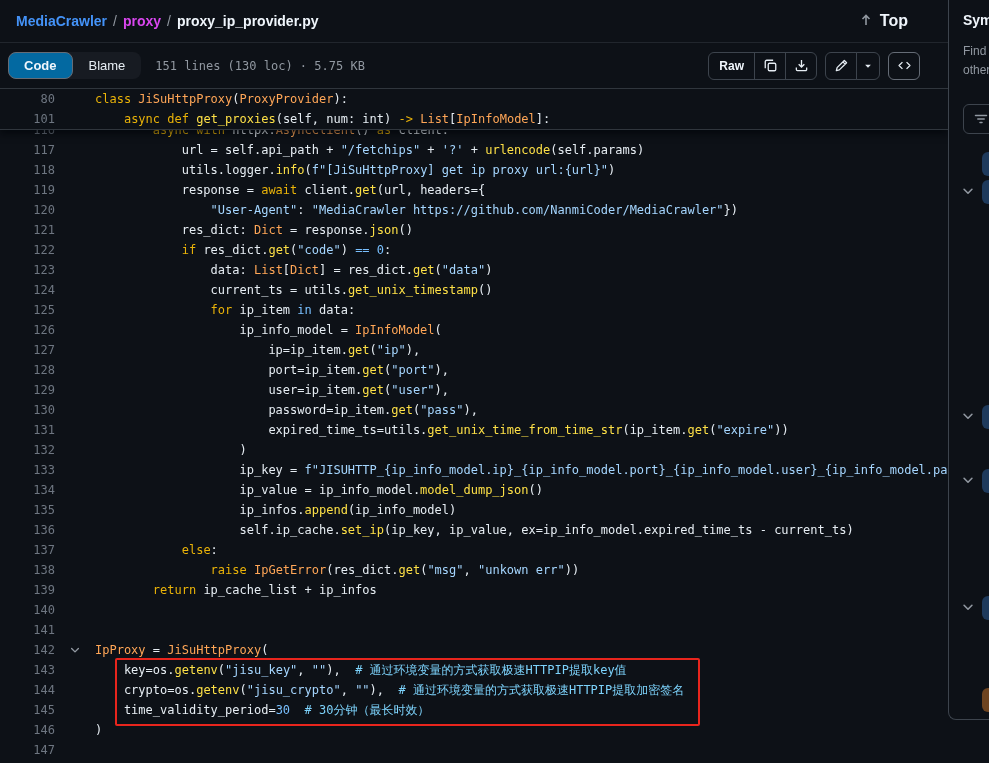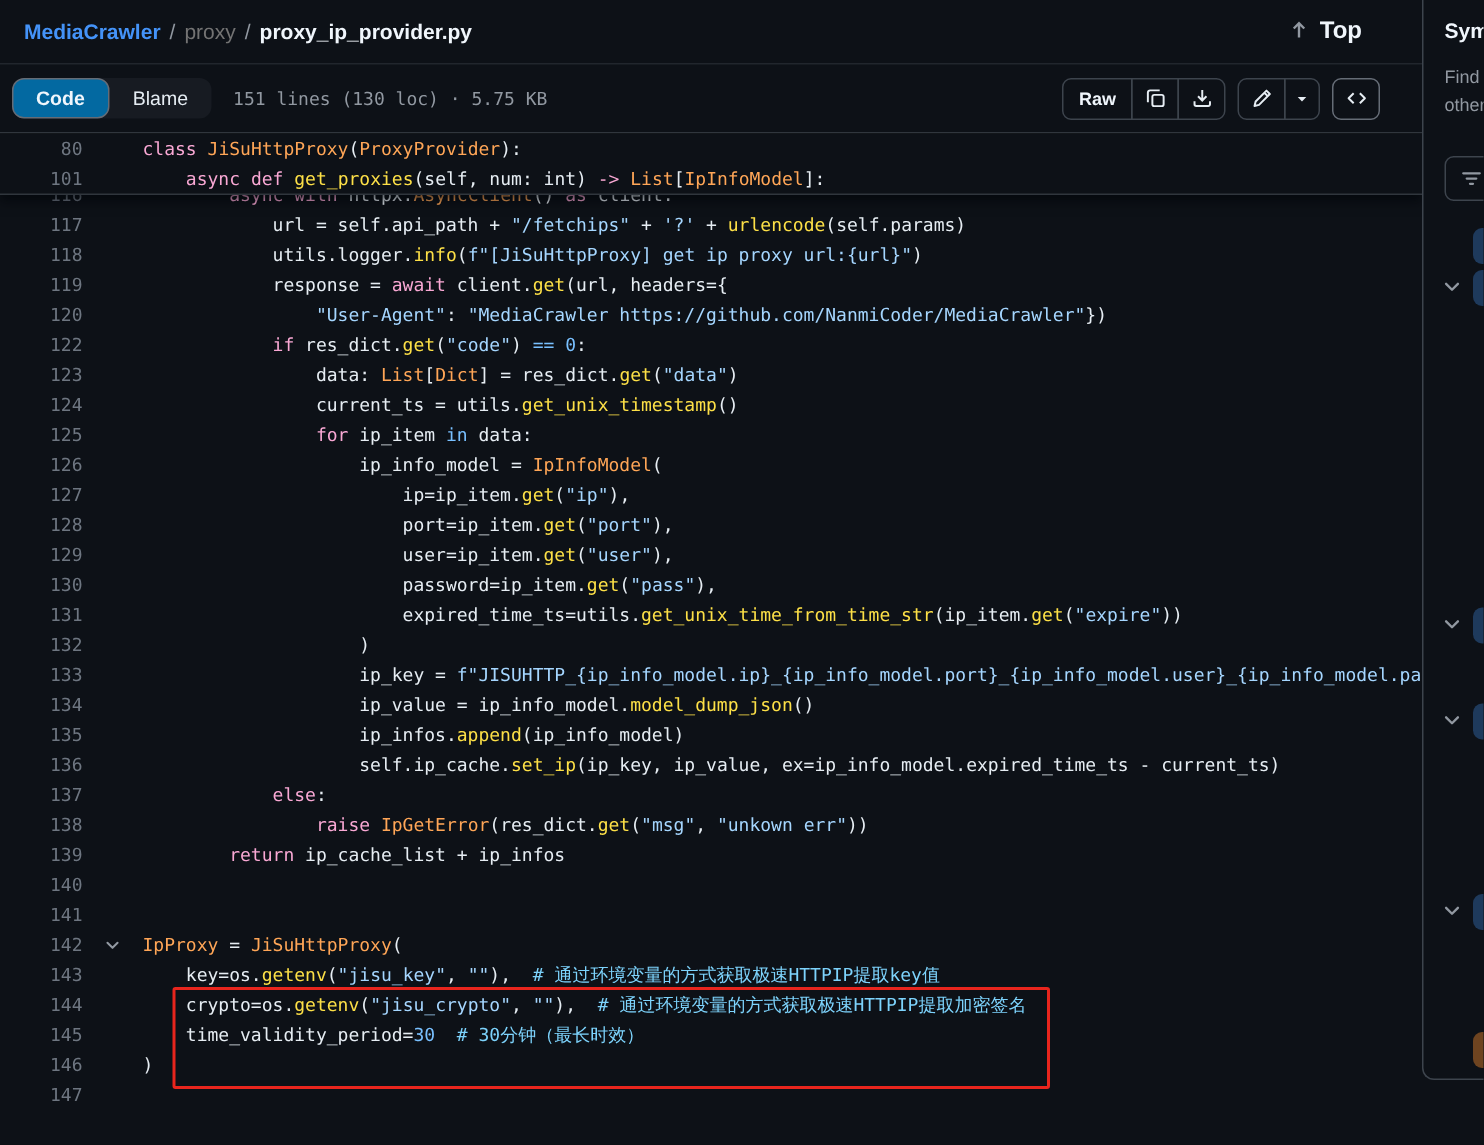--- a/index.html
+++ b/index.html
@@ -5,21 +5,21 @@
   html,body{margin:0;padding:0;width:989px;height:763px;overflow:hidden;background:#0d1117;
     font-family:"Liberation Sans","DejaVu Sans",sans-serif;-webkit-font-smoothing:antialiased;}
   .app{position:relative;width:989px;height:763px;}
   .left-col{position:absolute;left:0;top:0;width:948px;height:763px;}
 
   
   .breadcrumb-bar{height:42px;display:flex;align-items:center;padding:0 34px 0 16px;
     border-bottom:1px solid #21262d;font-size:14px;color:#9198a1;}
   .bc-repo{color:#4493f8;font-weight:600;cursor:pointer;}
   .bc-sep{margin:0 6px;color:#9198a1;}
-  .bc-folder{color:#737373;cursor:pointer;}
+  .bc-folder{color:#d946ef;cursor:pointer;font-weight:bold;}
   .bc-file{color:#f0f6fc;font-weight:600;}
   .top-btn{margin-left:auto;display:flex;align-items:flex-start;gap:6px;background:none;border:none;
     color:#f0f6fc;font-size:16px;font-weight:600;font-family:inherit;cursor:pointer;padding:4px 6px;}
 
   
   .toolbar{height:45px;display:flex;align-items:center;padding:0 28px 0 8px;border-bottom:1px solid #30363d;}
   .seg-tabs{display:flex;align-items:center;background:#171b22;border-radius:8px;}
   .seg-tab{font-family:inherit;font-size:13px;color:#e6edf3;background:transparent;border:1px solid transparent;
     border-radius:8px;padding:5px 15px;cursor:pointer;}
   .seg-tab.active{background:#0369a1;border-color:#656c76;color:#f0f6fc;font-weight:600;}
@@ -39,21 +39,21 @@
   
   .code-wrap{position:relative;height:674px;overflow:hidden;background:#0d1117;}
   #rows{position:absolute;top:31px;left:0;right:0;z-index:1;}
   #sticky{position:absolute;top:0;left:0;right:0;height:40px;background:#0d1117;z-index:2;
     border-bottom:1px solid #30363d;box-shadow:0 4px 7px rgba(1,4,9,.65);}
   .code-row{height:20px;display:flex;align-items:center;white-space:pre;}
   .ln{flex:none;width:55px;text-align:right;color:#6e7681;
     font:12px/20px "DejaVu Sans Mono","Liberation Mono",monospace;cursor:pointer;}
   .chev-slot{flex:none;width:40px;height:20px;display:flex;align-items:center;justify-content:center;}
   .code-text{flex:none;font:12px/20px "DejaVu Sans Mono","Liberation Mono",monospace;color:#e6edf3;}
-  .tk-d{color:#e6edf3}.tk-k{color:#f9a8d4}.tk-o{color:#ffa657}.tk-f{color:#fde047}
+  .tk-d{color:#e6edf3}.tk-k{color:#eab308}.tk-o{color:#ffa657}.tk-f{color:#fde047}
   .tk-s{color:#a5d6ff}.tk-n{color:#79c0ff}.tk-c{color:#7dd3fc}
   .red-box{position:absolute;left:115px;top:569px;width:581px;height:64px;border:2.5px solid #e8251d;
     border-radius:2px;z-index:3;pointer-events:none;}
 
   
   .panel{position:absolute;left:948px;top:0;width:300px;height:719px;background:#0d1117;
     border-left:1px solid #3d444d;border-bottom:1px solid #3d444d;border-bottom-left-radius:8px;}
   .panel h3{position:absolute;top:12px;left:14px;margin:0;font-size:14px;font-weight:700;color:#f0f6fc;}
   .panel p{position:absolute;top:42px;left:14px;width:286px;margin:0;font-size:12px;line-height:19px;color:#9198a1;}
   .filter-box{position:absolute;top:104px;left:14px;width:272px;height:30px;border:1px solid #3d444d;
@@ -124,20 +124,21 @@
       </div>
     </div>
 
     <div class="code-wrap">
       <div id="rows">
           <div class="code-row"><span class="ln">116</span><span class="chev-slot"></span><span class="code-text"><span class="tk-d">        </span><span class="tk-k">async</span><span class="tk-d"> </span><span class="tk-k">with</span><span class="tk-d"> httpx.</span><span class="tk-o">AsyncClient</span><span class="tk-d">() </span><span class="tk-k">as</span><span class="tk-d"> client:</span></span></div>
           <div class="code-row"><span class="ln">117</span><span class="chev-slot"></span><span class="code-text"><span class="tk-d">            url = self.api_path + </span><span class="tk-s">"/fetchips"</span><span class="tk-d"> + </span><span class="tk-s">'?'</span><span class="tk-d"> + </span><span class="tk-f">urlencode</span><span class="tk-d">(self.params)</span></span></div>
           <div class="code-row"><span class="ln">118</span><span class="chev-slot"></span><span class="code-text"><span class="tk-d">            utils.logger.</span><span class="tk-f">info</span><span class="tk-d">(</span><span class="tk-s">f"[JiSuHttpProxy] get ip proxy url:{url}"</span><span class="tk-d">)</span></span></div>
           <div class="code-row"><span class="ln">119</span><span class="chev-slot"></span><span class="code-text"><span class="tk-d">            response = </span><span class="tk-k">await</span><span class="tk-d"> client.</span><span class="tk-f">get</span><span class="tk-d">(url, headers={</span></span></div>
           <div class="code-row"><span class="ln">120</span><span class="chev-slot"></span><span class="code-text"><span class="tk-d">                </span><span class="tk-s">"User-Agent"</span><span class="tk-d">: </span><span class="tk-s">"MediaCrawler https://github.com/NanmiCoder/MediaCrawler"</span><span class="tk-d">})</span></span></div>
+          <div class="code-row"><span class="ln">121</span><span class="chev-slot"></span><span class="code-text"><span class="tk-d">            res_dict: </span><span class="tk-o">Dict</span><span class="tk-d"> = response.</span><span class="tk-f">json</span><span class="tk-d">()</span></span></div>
           <div class="code-row"><span class="ln">122</span><span class="chev-slot"></span><span class="code-text"><span class="tk-d">            </span><span class="tk-k">if</span><span class="tk-d"> res_dict.</span><span class="tk-f">get</span><span class="tk-d">(</span><span class="tk-s">"code"</span><span class="tk-d">) </span><span class="tk-n">==</span><span class="tk-d"> </span><span class="tk-n">0</span><span class="tk-d">:</span></span></div>
           <div class="code-row"><span class="ln">123</span><span class="chev-slot"></span><span class="code-text"><span class="tk-d">                data: </span><span class="tk-o">List</span><span class="tk-d">[</span><span class="tk-o">Dict</span><span class="tk-d">] = res_dict.</span><span class="tk-f">get</span><span class="tk-d">(</span><span class="tk-s">"data"</span><span class="tk-d">)</span></span></div>
           <div class="code-row"><span class="ln">124</span><span class="chev-slot"></span><span class="code-text"><span class="tk-d">                current_ts = utils.</span><span class="tk-f">get_unix_timestamp</span><span class="tk-d">()</span></span></div>
           <div class="code-row"><span class="ln">125</span><span class="chev-slot"></span><span class="code-text"><span class="tk-d">                </span><span class="tk-k">for</span><span class="tk-d"> ip_item </span><span class="tk-n">in</span><span class="tk-d"> data:</span></span></div>
           <div class="code-row"><span class="ln">126</span><span class="chev-slot"></span><span class="code-text"><span class="tk-d">                    ip_info_model = </span><span class="tk-o">IpInfoModel</span><span class="tk-d">(</span></span></div>
           <div class="code-row"><span class="ln">127</span><span class="chev-slot"></span><span class="code-text"><span class="tk-d">                        ip=ip_item.</span><span class="tk-f">get</span><span class="tk-d">(</span><span class="tk-s">"ip"</span><span class="tk-d">),</span></span></div>
           <div class="code-row"><span class="ln">128</span><span class="chev-slot"></span><span class="code-text"><span class="tk-d">                        port=ip_item.</span><span class="tk-f">get</span><span class="tk-d">(</span><span class="tk-s">"port"</span><span class="tk-d">),</span></span></div>
           <div class="code-row"><span class="ln">129</span><span class="chev-slot"></span><span class="code-text"><span class="tk-d">                        user=ip_item.</span><span class="tk-f">get</span><span class="tk-d">(</span><span class="tk-s">"user"</span><span class="tk-d">),</span></span></div>
           <div class="code-row"><span class="ln">130</span><span class="chev-slot"></span><span class="code-text"><span class="tk-d">                        password=ip_item.</span><span class="tk-f">get</span><span class="tk-d">(</span><span class="tk-s">"pass"</span><span class="tk-d">),</span></span></div>
           <div class="code-row"><span class="ln">131</span><span class="chev-slot"></span><span class="code-text"><span class="tk-d">                        expired_time_ts=utils.</span><span class="tk-f">get_unix_time_from_time_str</span><span class="tk-d">(ip_item.</span><span class="tk-f">get</span><span class="tk-d">(</span><span class="tk-s">"expire"</span><span class="tk-d">))</span></span></div>

